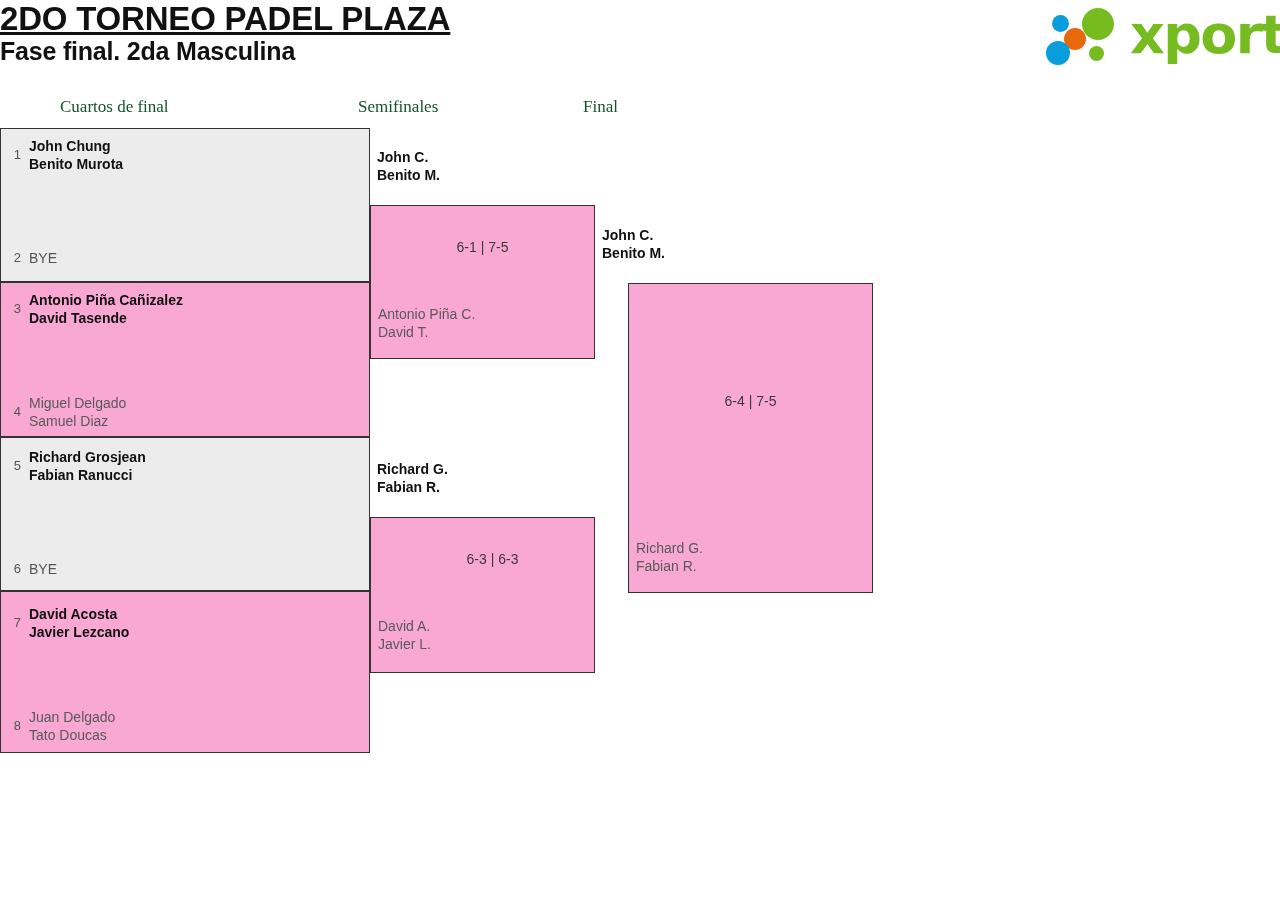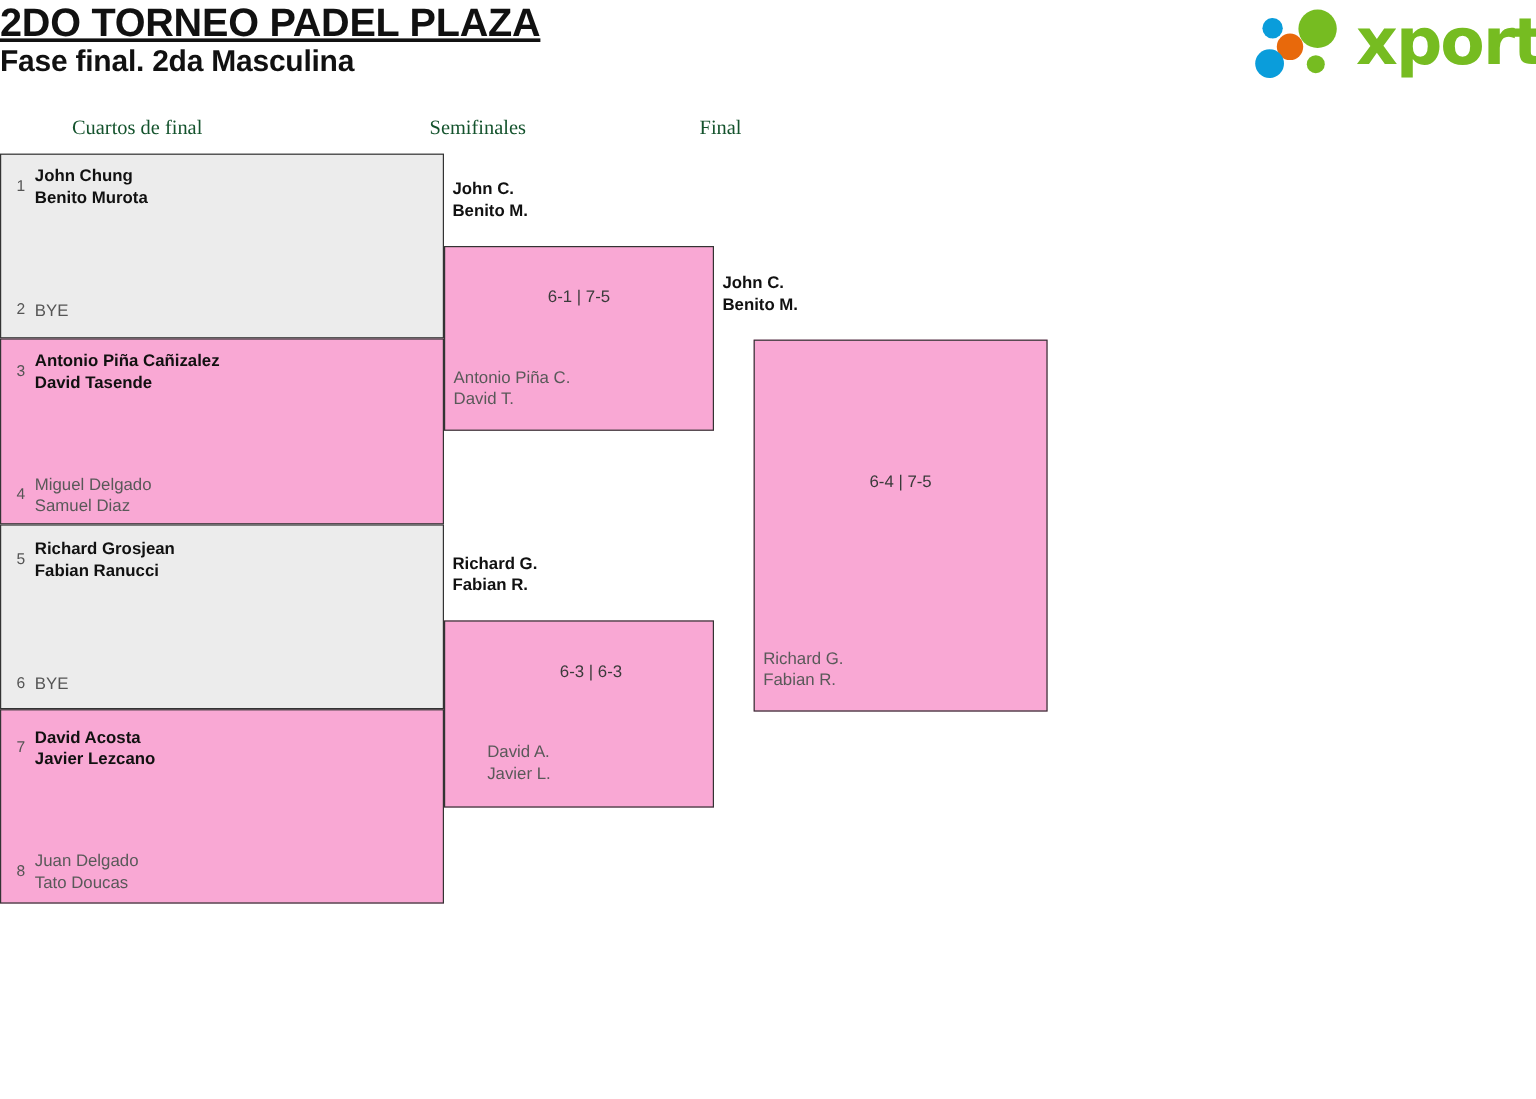--- a/index.html
+++ b/index.html
@@ -236,21 +236,21 @@
 <div class="slot" style="position:absolute; left:370px; top:460px; width:225px;">
   <span class="names winner" style="padding-left:7px;">
     <span>Richard G.</span><br>
     <span>Fabian R.</span>
   </span>
 </div>
 
 <div class="match-box" style="left:370px; top:517px; width:225px; height:156px;">
   <div class="score" style="top:32px;padding-left:20px;">6-3 | 6-3</div>
   <div class="slot" style="top:99px;">
-    <span class="names loser" style="padding-left:7px;margin-left:28px;">
+    <span class="names loser" style="padding-left:7px;">
       <span>David A.</span><br>
       <span>Javier L.</span>
     </span>
   </div>
 </div>
 
 <div class="slot" style="position:absolute; left:595px; top:226px; width:225px;">
   <span class="names winner" style="padding-left:7px;">
     <span>John C.</span><br>
     <span>Benito M.</span>

